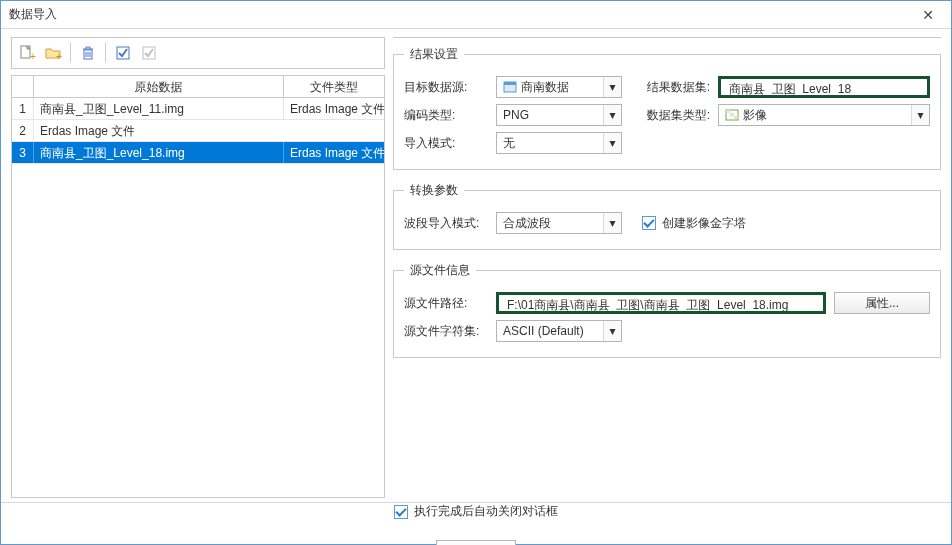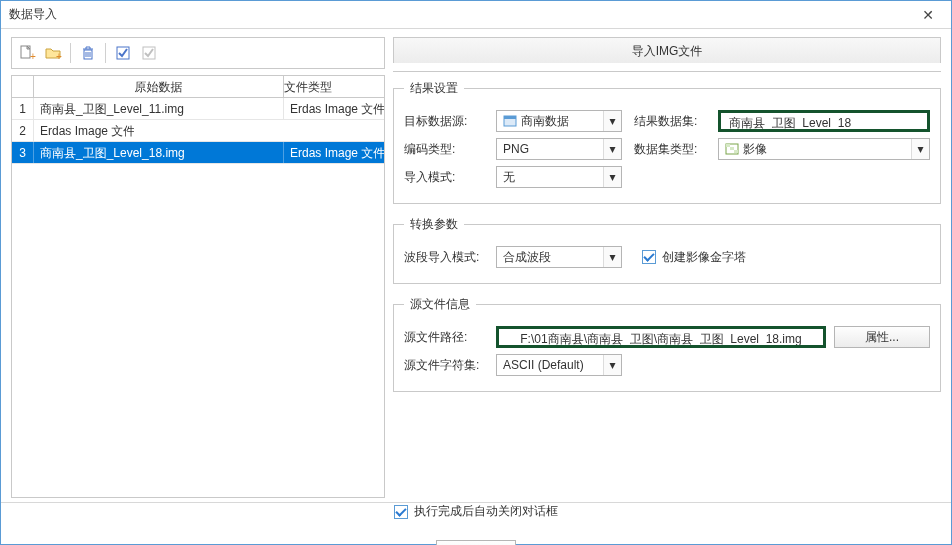--- a/index.html
+++ b/index.html
@@ -77,21 +77,21 @@
     overflow: hidden;
   }
   .grid-head {
     display: flex;
     height: 22px;
     background: #fff;
     border-bottom: 1px solid #c9c9c9;
   }
   .grid-head .col-num { width: 22px; border-right: 1px solid #c9c9c9; }
   .grid-head .col-name { flex: 1; border-right: 1px solid #c9c9c9; text-align: center; line-height: 22px; }
-  .grid-head .col-type { width: 100px; text-align: left; line-height: 22px; }
+  .grid-head .col-type { width: 100px; text-align: center; line-height: 22px; }
   .grid-row {
     display: flex;
     height: 22px;
     border-bottom: 1px solid #e6e6e6;
     cursor: pointer;
   }
   .grid-row .cell-num {
     width: 22px;
     text-align: center;
     line-height: 22px;
@@ -153,21 +153,21 @@
     height: 28px;
     gap: 8px;
   }
   .form-row label.lbl {
     width: 84px;
     color: #333;
   }
   .form-row label.lbl2 {
     width: 80px;
     color: #333;
-    text-align:left;
+    text-align:right;
     padding-left:4px;
   }
   .combo {
     display: inline-flex;
     border: 1px solid #b5b5b5;
     height: 22px;
     background: #fff;
   }
   .combo .cv {
     flex: 1;
@@ -298,21 +298,20 @@
             <div class="grid-row selected">
               <div class="cell-num">3</div>
               <div class="cell-name">商南县_卫图_Level_18.img</div>
               <div class="cell-type">Erdas Image 文件</div>
             </div>
           </div>
       </div>
     </div>
 
     <div class="right-pane">
-      <div class="tab-header">导入IMG文件</div>
       <div class="right-body">
 
         <fieldset>
           <legend>结果设置</legend>
 
           <div class="form-row">
             <label class="lbl">目标数据源:</label>
             <div class="combo w120">
               <span class="cv">
                 <svg class="ds-icon" viewBox="0 0 14 12">
@@ -369,21 +368,21 @@
               <span class="chkbox checked"></span>
               <span>创建影像金字塔</span>
             </div>
           </div>
         </fieldset>
 
         <fieldset>
           <legend>源文件信息</legend>
           <div class="form-row">
             <label class="lbl">源文件路径:</label>
-            <div class="textfield ro" style="flex:1;text-align:center;"><span>F:\01商南县\商南县_卫图\商南县_卫图_Level_18.img</span></div>
+            <div class="textfield ro" style="flex:1;"><span>F:\01商南县\商南县_卫图\商南县_卫图_Level_18.img</span></div>
             <span class="button">属性...</span>
           </div>
           <div class="form-row">
             <label class="lbl">源文件字符集:</label>
             <div class="combo w120">
               <span class="cv">ASCII (Default)</span>
               <span class="dd">▾</span>
             </div>
           </div>
         </fieldset>

